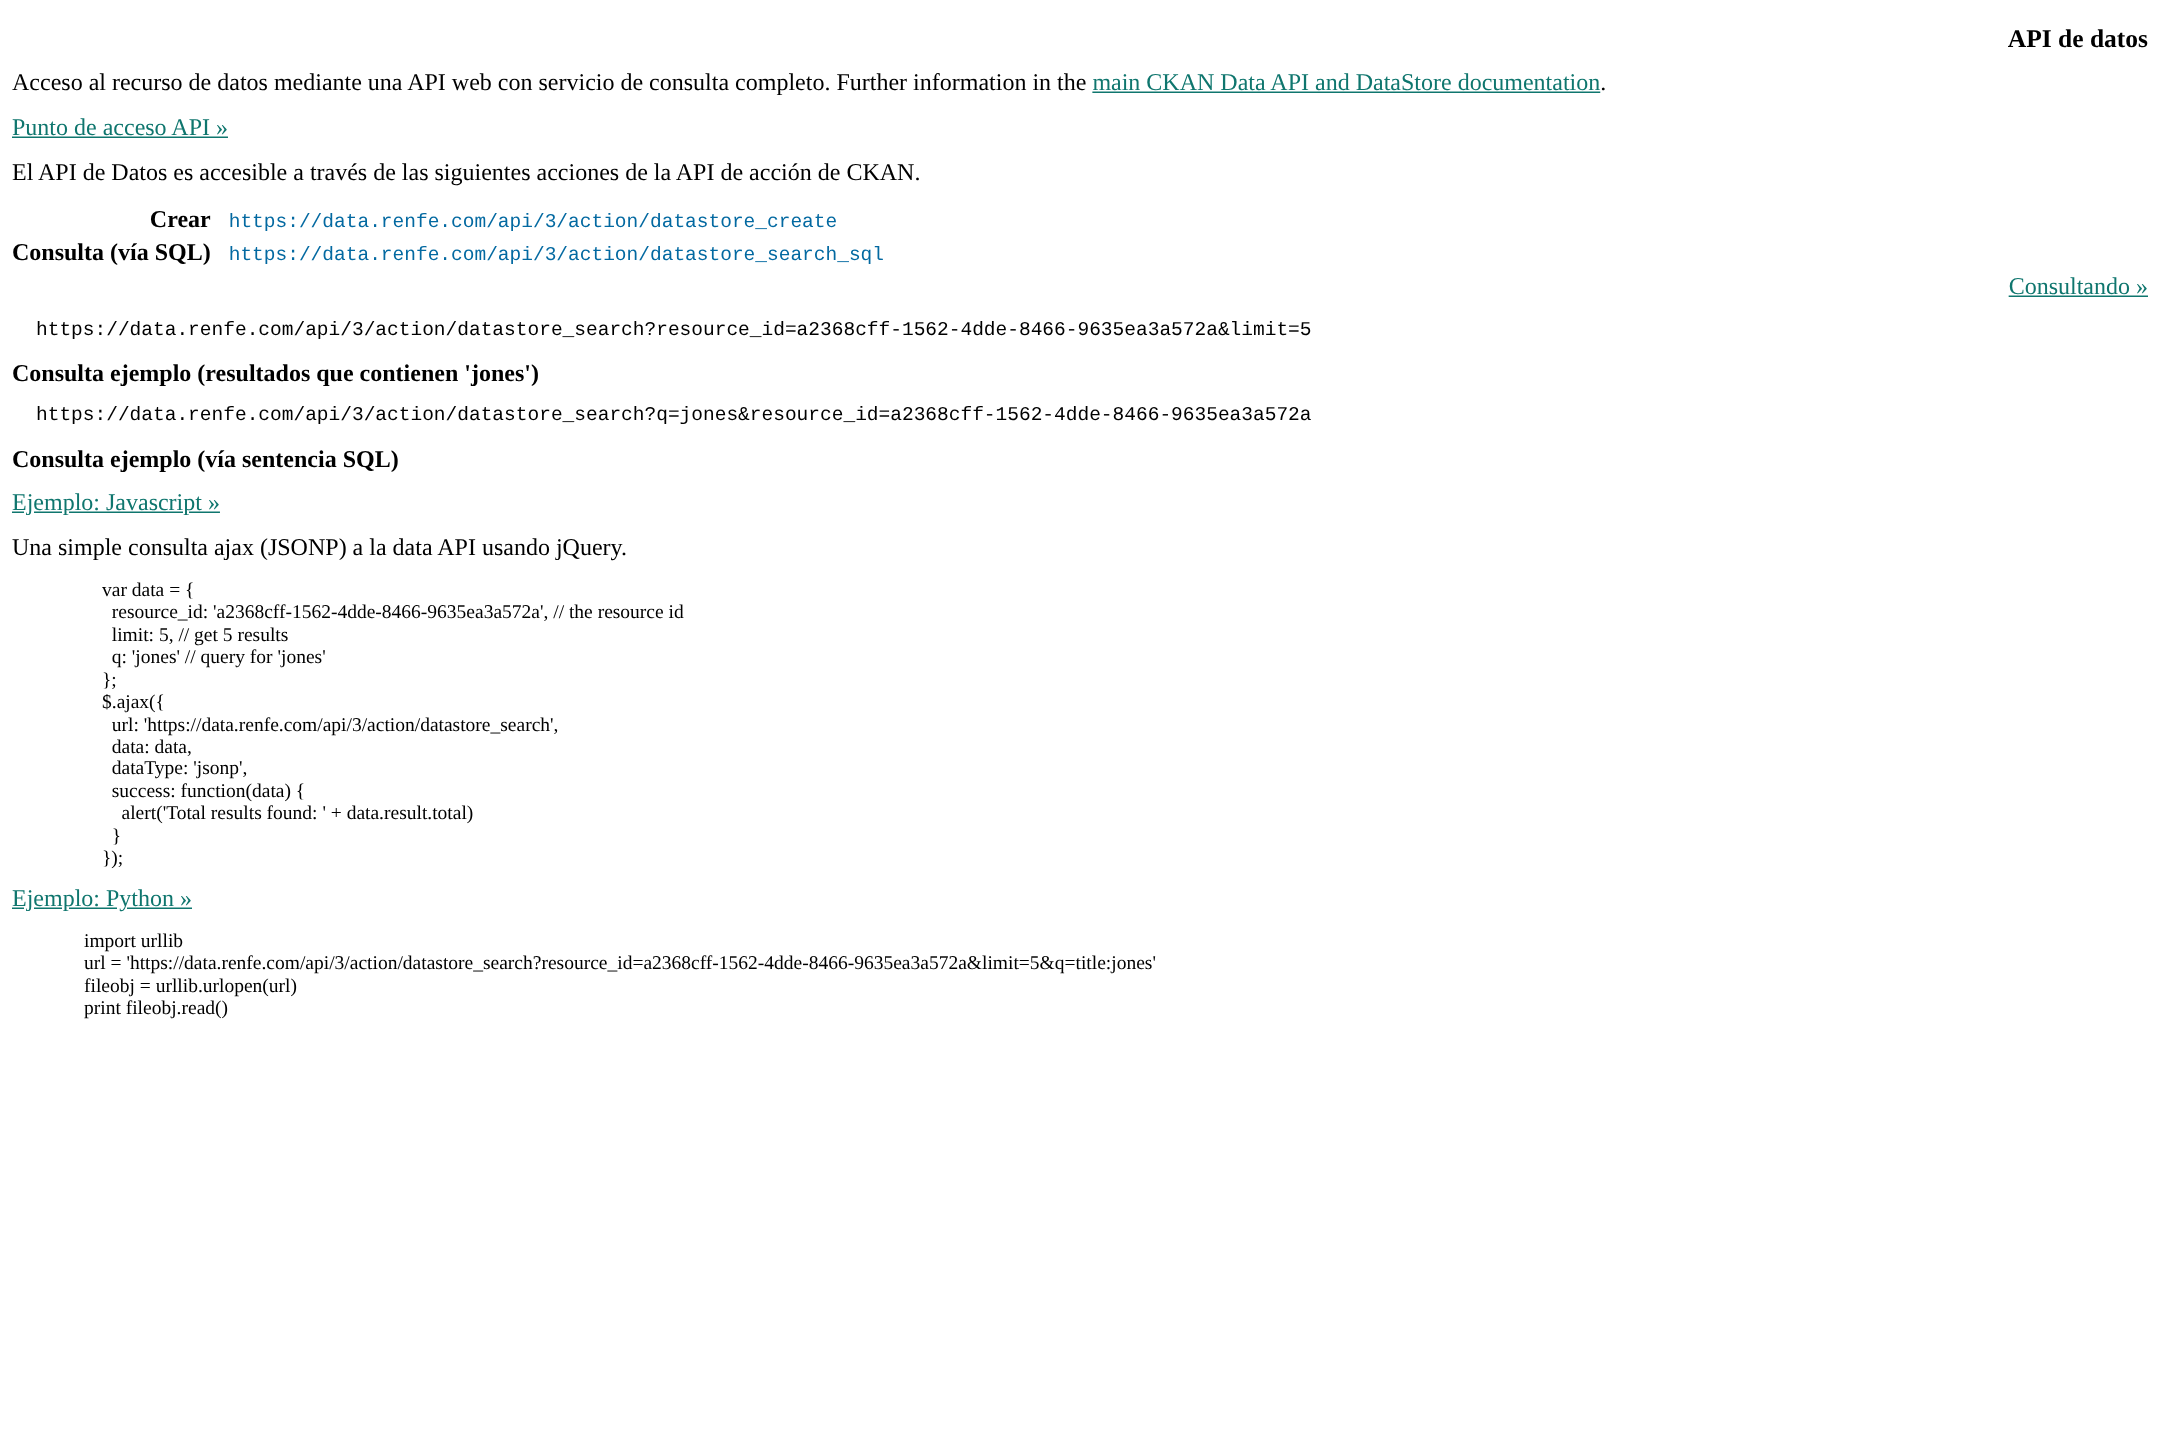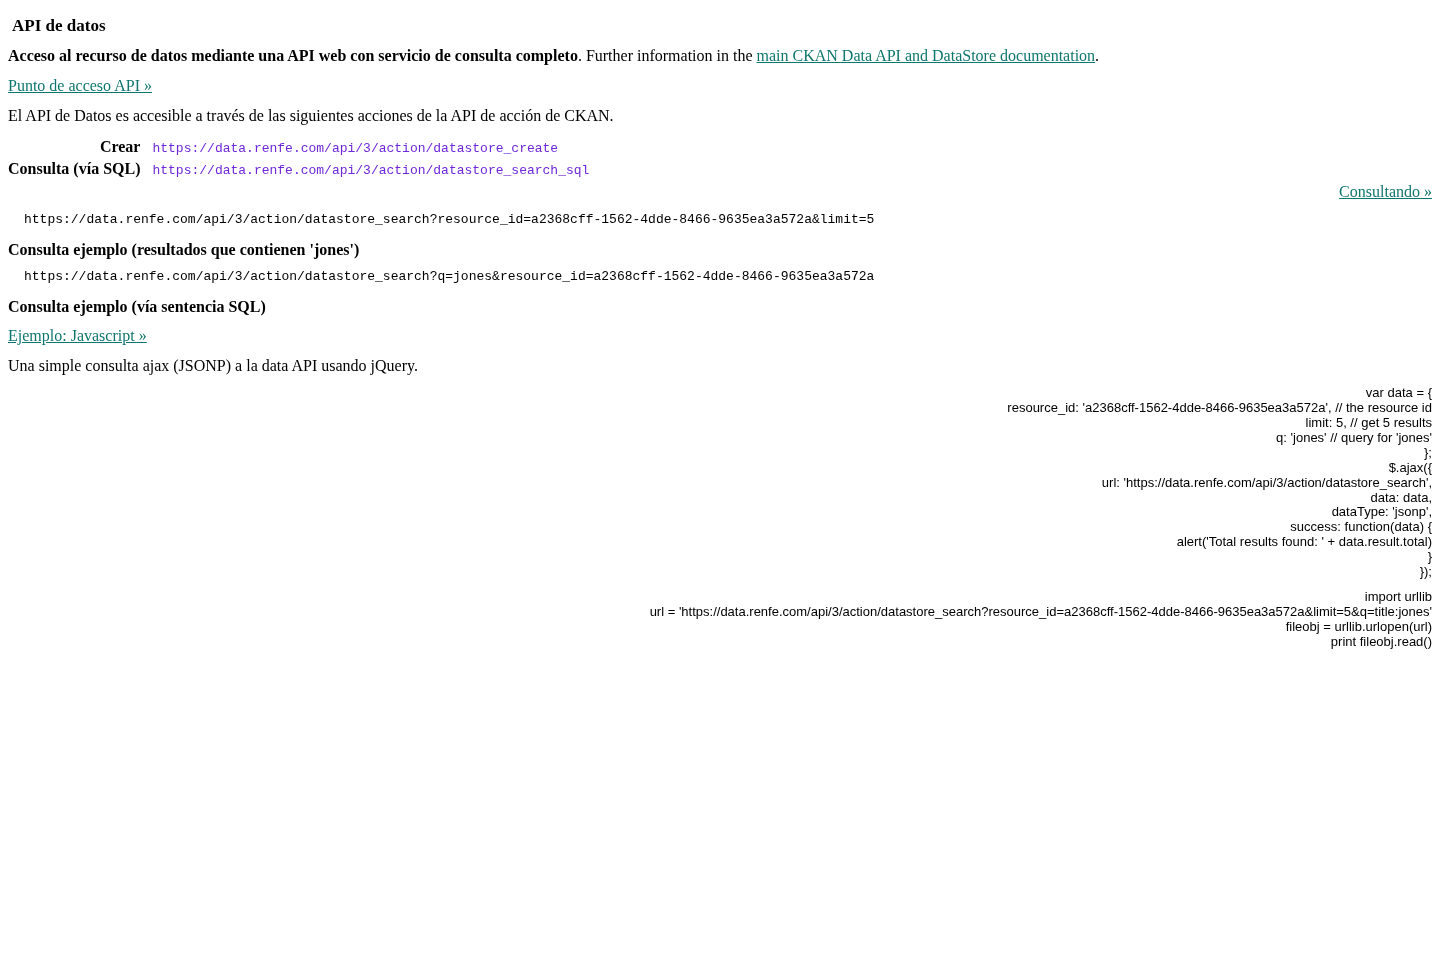--- a/index.html
+++ b/index.html
@@ -18,27 +18,28 @@
   .page {
     padding: 8px 8px 0 8px;
     box-sizing: border-box;
   }
   h1.title {
     font-family: "Liberation Serif", serif;
     font-size: 17px;
     font-weight: bold;
     margin: 8px 0 10px 4px;
     line-height: 1.2;
+    text-align: right;
   }
   p {
     margin: 0 0 10px 0;
     line-height: 1.25;
   }
   .lead strong {
-    font-weight: bold;
+    font-weight: normal;
   }
   a {
     color: #0f766e;
     text-decoration: underline;
   }
   .section-link {
     margin: 0 0 10px 0;
     line-height: 1.25;
   }
   .section-link a {
@@ -57,45 +58,44 @@
     white-space: nowrap;
     vertical-align: middle;
   }
   table.endpoints td {
     padding: 2px 0 2px 6px;
     vertical-align: middle;
   }
   code, .mono {
     font-family: "Liberation Mono", monospace;
     font-size: 13px;
-    color: #6d28d9;
+    color: #0369a1;
     white-space: pre;
   }
   h3.sub {
     font-family: "Liberation Serif", serif;
     font-size: 16px;
     font-weight: bold;
     margin: 12px 0 10px 0;
     line-height: 1.2;
   }
   .code-line {
     font-family: Liberation Mono, monospace;
     font-size: 13px;
     margin: 0 0 12px 16px;
     white-space: pre;
     line-height: 1.2;
   }
   pre.block {
-    font-family: Liberation Sans, sans-serif;
+    font-family: Liberation Serif, serif;
     font-size: 13px;
     line-height: 1.15;
     margin: 8px 0 10px 0;
     padding: 0 0 0 60px;
     white-space: pre;
-    text-align: right;
   }
   pre.block.py {
     padding-left: 48px;
   }
 </style>
 </head>
 <body>
 
 <div class="page">
 
@@ -148,19 +148,22 @@
 };
 $.ajax({
   url: 'https://data.renfe.com/api/3/action/datastore_search',
   data: data,
   dataType: 'jsonp',
   success: function(data) {
     alert('Total results found: ' + data.result.total)
   }
 });</pre>
 
+  <p class="section-link">
+    <a href="#">Ejemplo: Python »</a>
+  </p>
 
   <pre class="block py">import urllib
 url = 'https://data.renfe.com/api/3/action/datastore_search?resource_id=a2368cff-1562-4dde-8466-9635ea3a572a&amp;limit=5&amp;q=title:jones'
 fileobj = urllib.urlopen(url)
 print fileobj.read()</pre>
 
 </div>
 
 </body></html>

